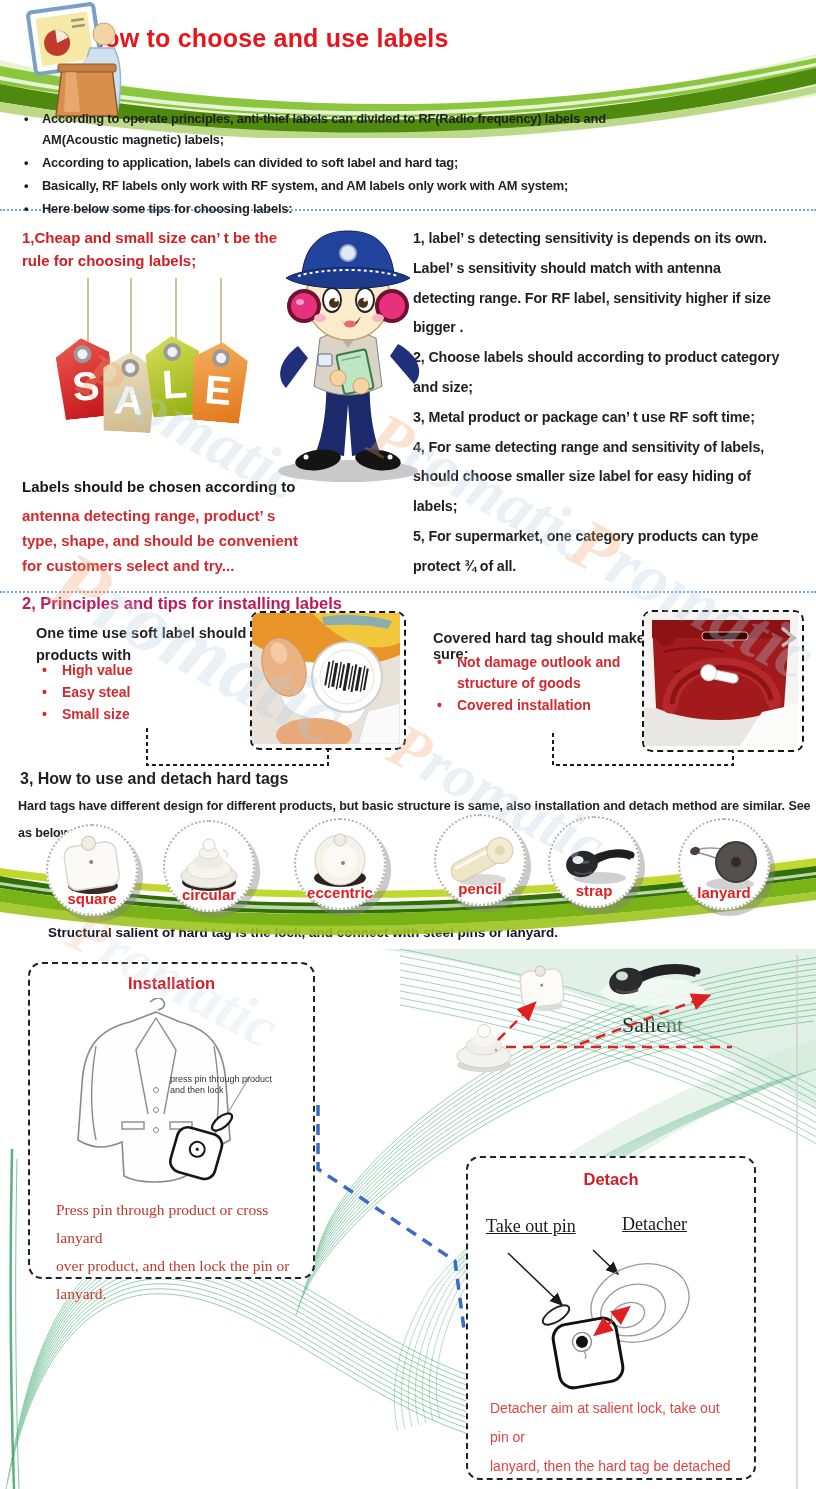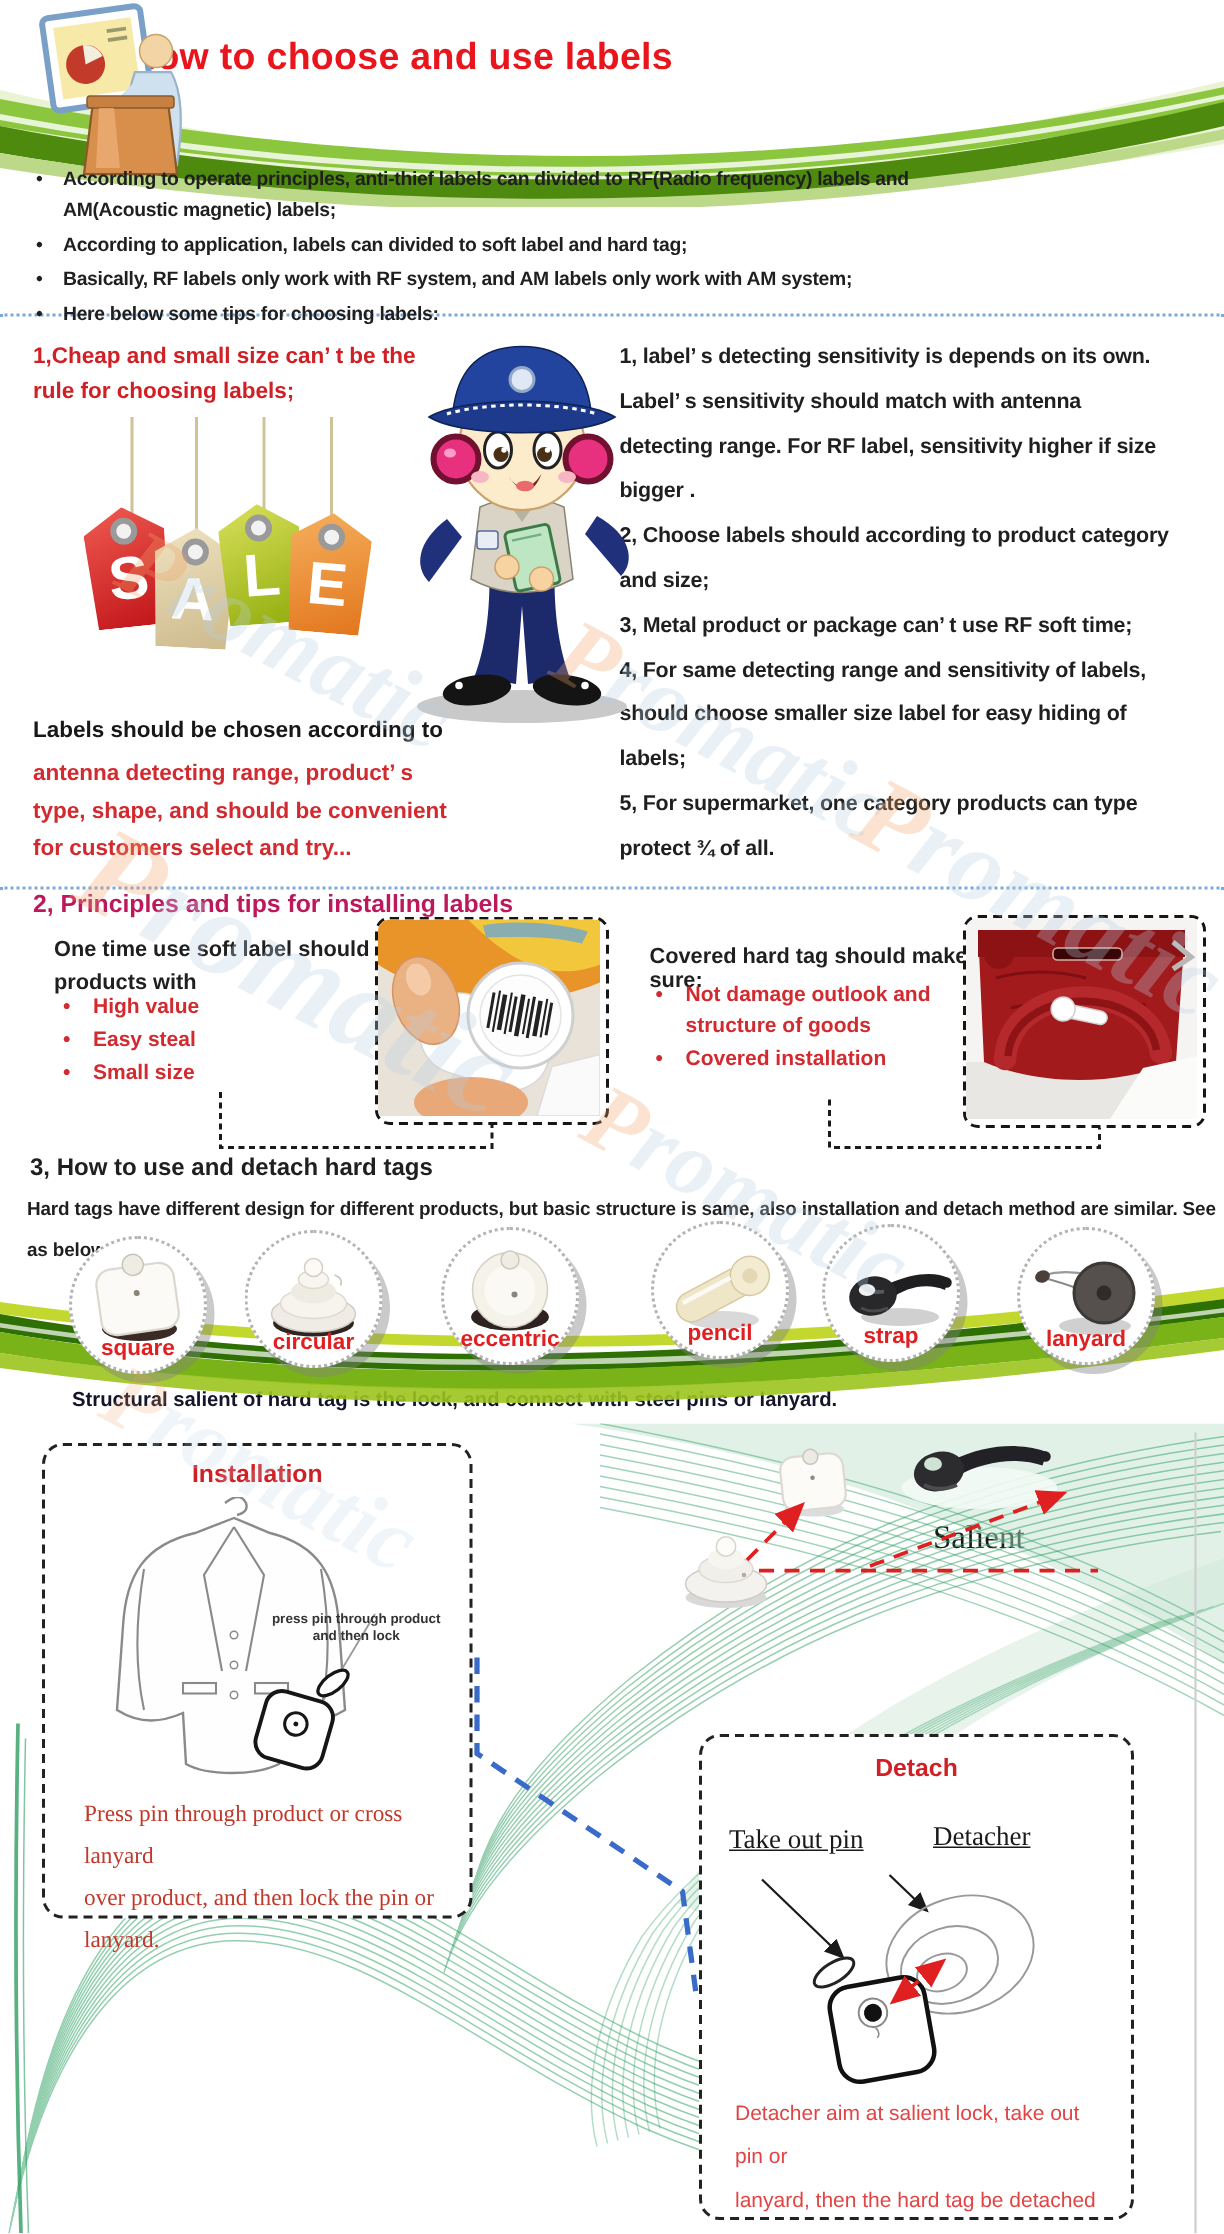--- a/index.html
+++ b/index.html
@@ -45,21 +45,21 @@
   .s3i{left:18px;top:793px;width:798px;font-size:12.6px;font-weight:bold;line-height:27px;letter-spacing:-.1px;}
   .tagcircle{position:absolute;width:88px;height:88px;border-radius:50%;background:#fff;
              border:2px dotted #b3b3b3;box-shadow:5px 6px 0 rgba(128,128,128,.42);z-index:3;}
   .tagcircle svg{position:absolute;left:2px;top:2px;}
   .tclabel{position:absolute;left:0;bottom:7px;width:100%;text-align:center;color:#e02020;
            font-size:15px;font-weight:bold;z-index:2;}
   .s3note{left:48px;top:925px;font-size:13.5px;font-weight:bold;color:#14142a;}
   
   .dbox{position:absolute;background:#fff;border:2px dashed #222;border-radius:14px;z-index:5;}
   .boxtitle{position:absolute;width:100%;text-align:center;font-size:16.5px;font-weight:bold;color:#d02025;}
-  .ann{position:absolute;font-size:9px;color:#333;text-align:center;line-height:10.5px;font-weight:bold;}
+  .ann{position:absolute;font-size:9px;color:#333;line-height:10.5px;font-weight:normal;}
   .sercap{position:absolute;font-family:"Liberation Serif",serif;color:#c0392b;font-size:15.5px;line-height:28px;}
   .detcap{position:absolute;color:#e24444;font-size:14px;line-height:29px;}
   .itserif{position:absolute;font-family:"Liberation Serif",serif;color:#1a1a1a;}
   .und{text-decoration:underline;}
   .z3{z-index:3}.z4{z-index:4}
 </style>
 </head>
 <body>
 
 <div class="page">

